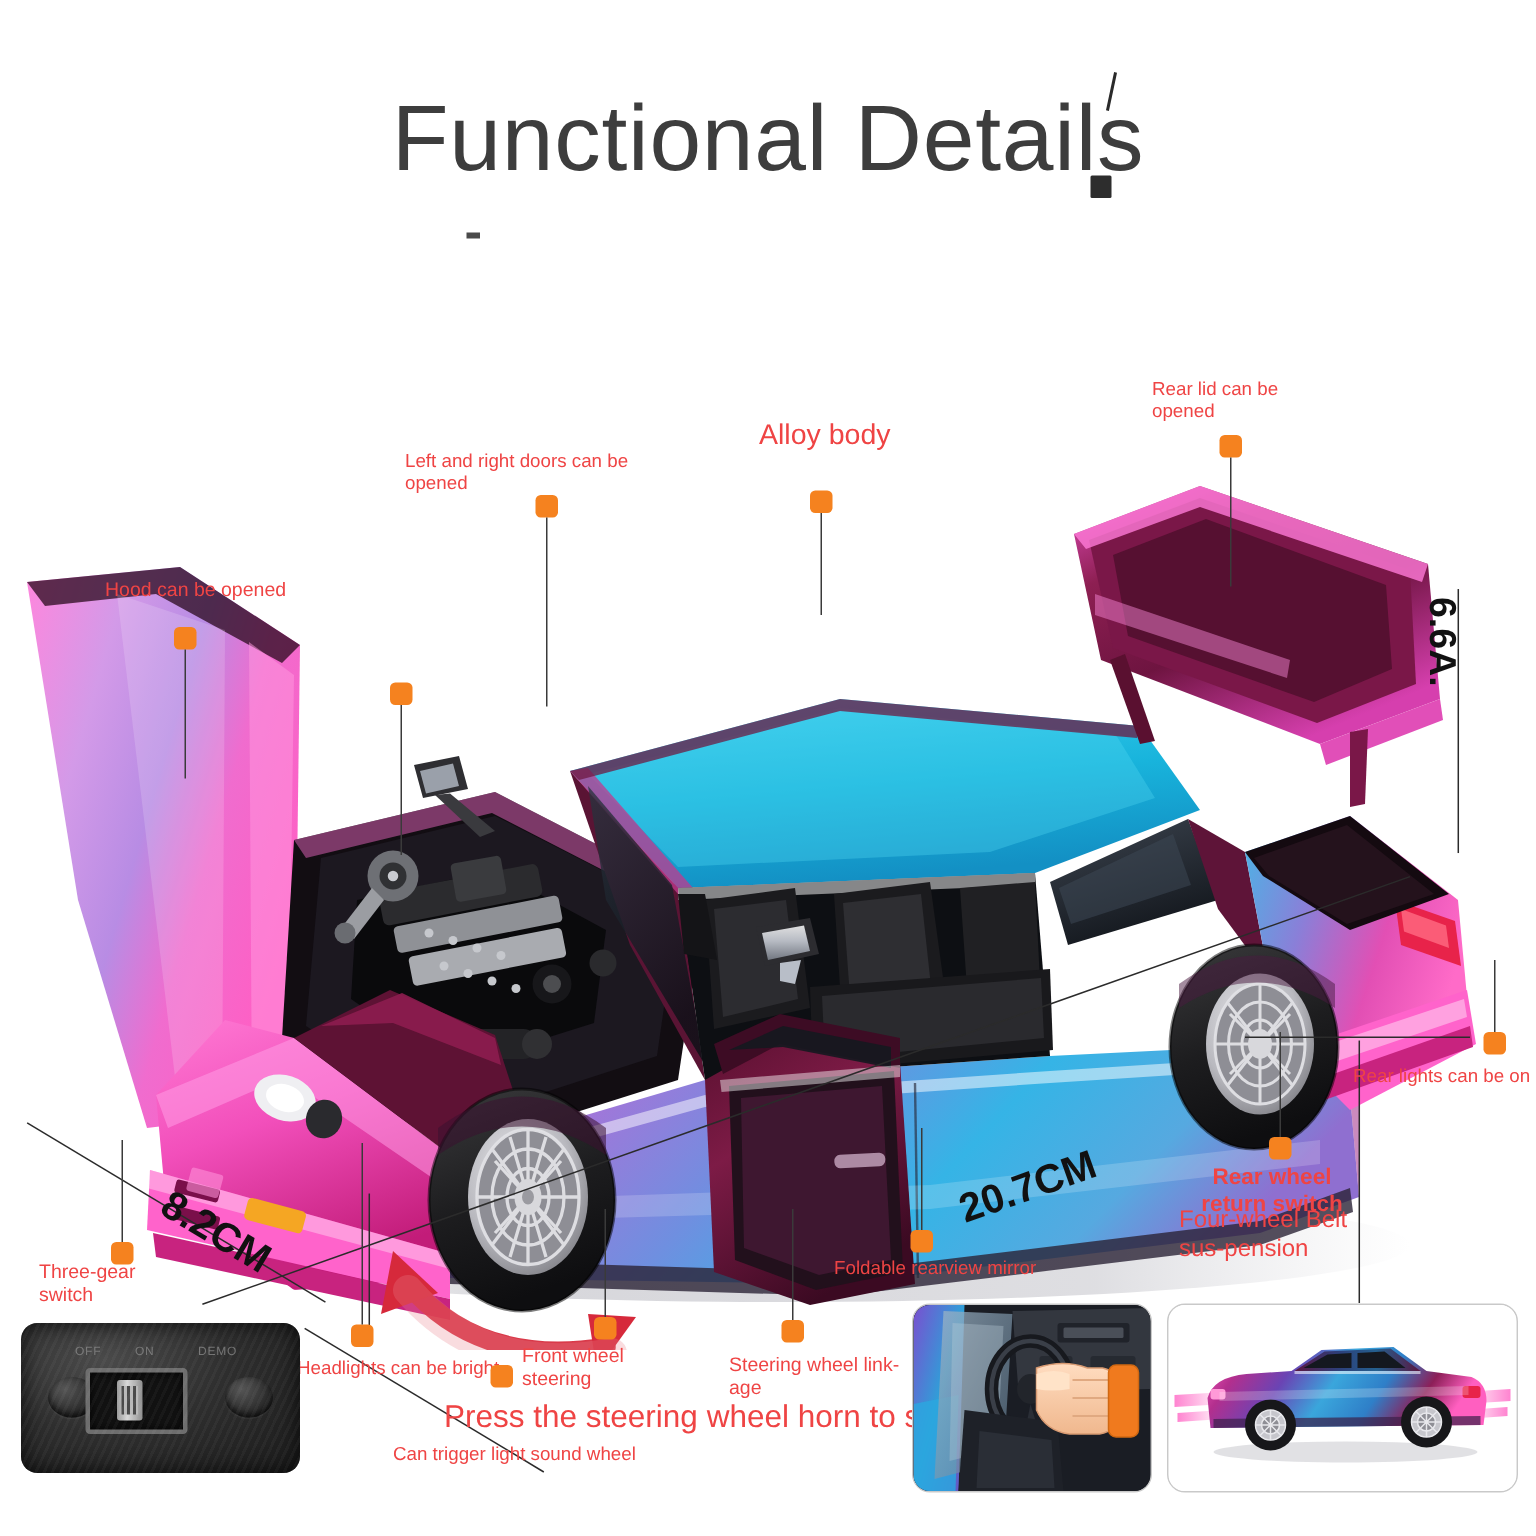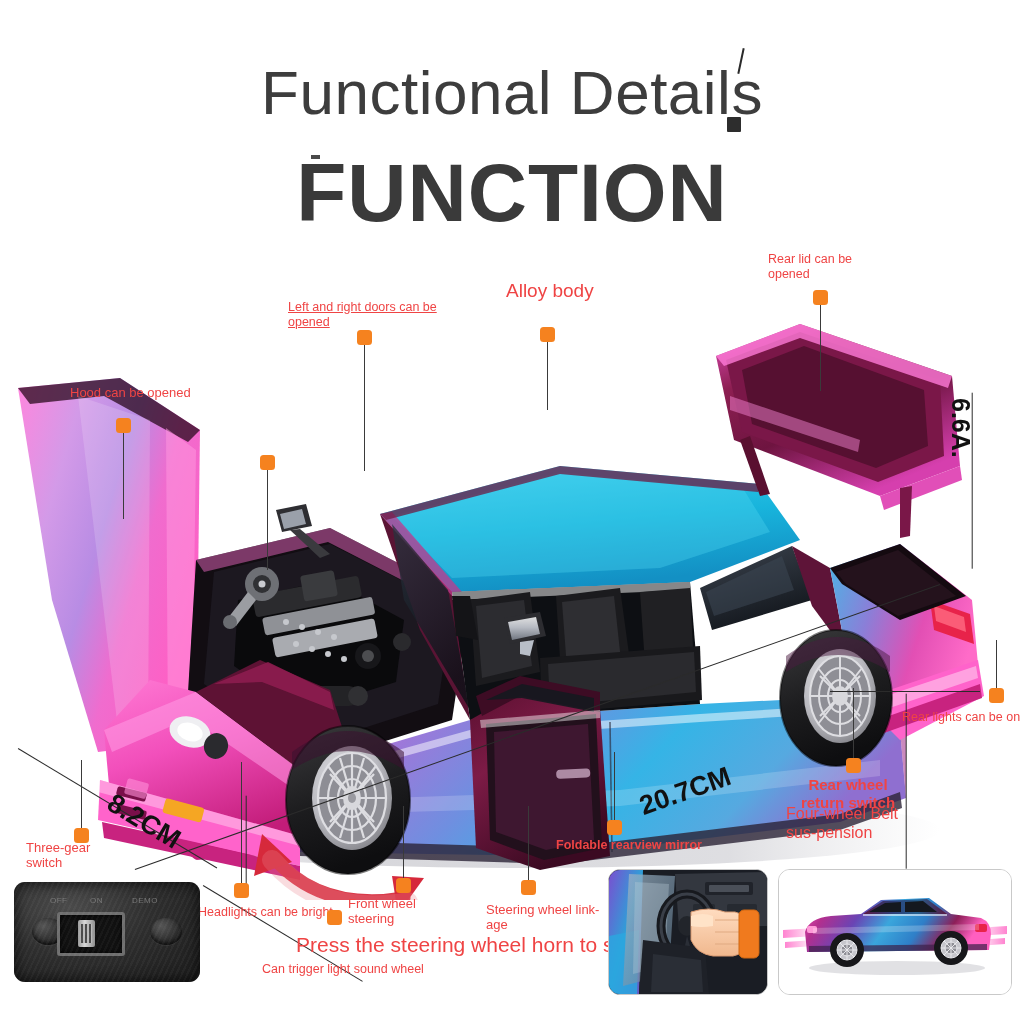--- a/index.html
+++ b/index.html
@@ -99,21 +99,20 @@
   }
   #inset-horn{left:608px;top:869px;width:158px;height:124px;background:#1b1f28;}
   #inset-side{left:778px;top:869px;width:232px;height:124px;background:#fff;}
 </style>
 </head>
 <body>
 
 <div id="stage">
 
   <div class="h-sub">Functional Details</div>
-  <div class="h-main">FUNCTION</div>
   <div class="tick-a"></div>
   <div class="tick-b"></div>
   <div class="tick-c"></div>
 
   <svg id="car" viewBox="0 0 1024 600">
     <defs>
       <linearGradient id="gRoof" x1="0" y1="0" x2="0.3" y2="1">
         <stop offset="0%" stop-color="#3fd0ee"></stop>
         <stop offset="55%" stop-color="#18b4dc"></stop>
         <stop offset="100%" stop-color="#1390c4"></stop>
@@ -413,42 +412,42 @@
   <div class="dimtxt" style="left:104px;top:806px;font-size:27px;transform:rotate(31deg);">8.2CM</div>
   <div class="dimtxt" style="left:975px;top:398px;font-size:25px;transform:rotate(90deg);transform-origin:left top;">6.6A.</div>
 
   <div class="callout big" style="left:70px;top:385px;width:200px;">Hood can be opened</div>
   <div class="marker" style="left:116px;top:418px;"></div>
   <div class="lead" style="left:123px;top:433px;height:86px;"></div>
 
   <div class="marker" style="left:260px;top:455px;"></div>
   <div class="lead" style="left:267px;top:470px;height:100px;"></div>
 
-  <div class="callout" style="left:288px;top:300px;width:150px;text-decoration:underline;">Left and right doors can be opened</div>
+  <div class="callout" style="left:270px;top:300px;width:150px;">Left and right doors can be opened</div>
   <div class="marker" style="left:357px;top:330px;"></div>
   <div class="lead" style="left:364px;top:345px;height:126px;"></div>
 
   <div class="callout big" style="left:506px;top:280px;width:140px;font-size:19px;">Alloy body</div>
   <div class="marker" style="left:540px;top:327px;"></div>
   <div class="lead" style="left:547px;top:342px;height:68px;"></div>
 
   <div class="callout" style="left:768px;top:252px;width:122px;">Rear lid can be opened</div>
   <div class="marker" style="left:813px;top:290px;"></div>
   <div class="lead" style="left:820px;top:305px;height:86px;"></div>
 
   <div class="callout" style="left:902px;top:710px;width:120px;">Rear lights can be on</div>
   <div class="marker" style="left:989px;top:688px;"></div>
   <div class="lead" style="left:996px;top:640px;height:48px;"></div>
 
   <div class="callout med" style="left:792px;top:776px;width:112px;text-align:center;">Rear wheel return switch</div>
   <div class="callout small" style="left:786px;top:805px;width:116px;">Four-wheel Belt sus-pension</div>
   <div class="marker" style="left:846px;top:758px;"></div>
   <div class="lead" style="left:853px;top:688px;height:70px;"></div>
 
-  <div class="callout" style="left:556px;top:838px;width:190px;font-weight:bold;">Foldable rearview mirror</div>
+  <div class="callout" style="left:556px;top:838px;width:190px;">Foldable rearview mirror</div>
   <div class="marker" style="left:607px;top:820px;"></div>
   <div class="lead" style="left:614px;top:752px;height:68px;"></div>
 
   <div class="callout big" style="left:455px;top:902px;width:126px;margin-left:31px;">Steering wheel link-age</div>
   <div class="marker" style="left:521px;top:880px;"></div>
   <div class="lead" style="left:528px;top:806px;height:74px;"></div>
 
   <div class="callout big" style="left:348px;top:896px;width:96px;">Front wheel steering</div>
   <div class="marker" style="left:396px;top:878px;"></div>
   <div class="lead" style="left:403px;top:806px;height:72px;"></div>

